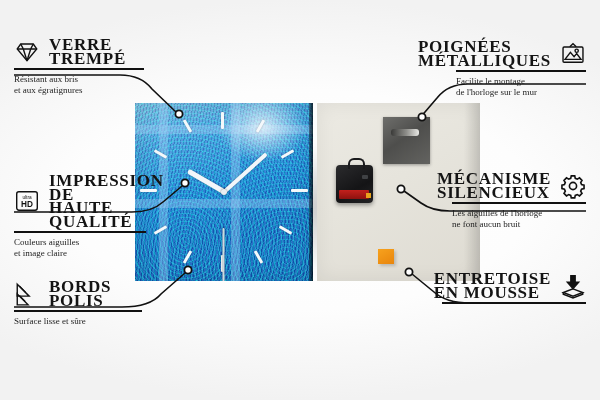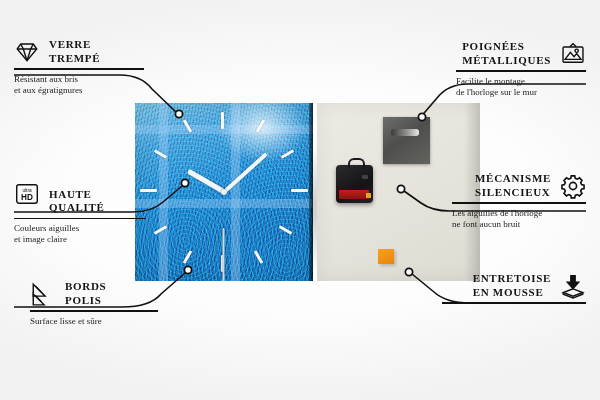--- a/index.html
+++ b/index.html
@@ -93,21 +93,21 @@
     background:linear-gradient(150deg,#f7a21e,#e8850c);
     box-shadow:2px 2px 3px rgba(0,0,0,.18);
   }
 
   
   .callout{position:absolute;}
   .co-head{display:flex;align-items:center;gap:9px;}
   .co-left .co-head{justify-content:flex-start;}
   .co-right .co-head{justify-content:flex-end;}
   .co-title{
-    font-size:11px;font-weight:bold;letter-spacing:.7px;color:#141414;
+    font-size:17px;font-weight:bold;letter-spacing:.7px;color:#141414;
     line-height:13.5px;text-transform:uppercase;
   }
   .co-left .co-title{text-align:left;}
   .co-right .co-title{text-align:left;}
   .co-rule{height:1.6px;background:#111;margin:3px 0 4px;}
   .co-sub{font-size:9px;line-height:11px;color:#1d1d1d;}
   .co-left .co-sub{text-align:left;}
   .co-right .co-sub{text-align:left;}
   .ico{flex:0 0 auto;width:26px;height:26px;display:block;}
   .ico svg{display:block;width:26px;height:26px;}
@@ -206,32 +206,32 @@
   <div class="callout co-left" style="left:14px;top:174px;width:132px;">
     <div class="co-head">
       <span class="ico">
         <svg viewBox="0 0 24 24" fill="none" stroke="#111" stroke-width="1.3">
           <rect x="2.5" y="3.5" width="19" height="17" rx="2"></rect>
           <text x="12" y="10.4" font-family="Liberation Sans, sans-serif" font-size="4.4" text-anchor="middle" fill="#111" stroke="none">ultra</text>
           <text x="12" y="17.6" font-family="Liberation Sans, sans-serif" font-size="7.6" font-weight="bold" text-anchor="middle" fill="#111" stroke="none">HD</text>
         </svg>
       </span>
       <span class="co-title">
-        <br>
+        <span>IMPRESSION DE</span><br>
         <span>HAUTE QUALITÉ</span>
       </span>
     </div>
     <div class="co-rule"></div>
     <div class="co-sub">
       <span>Couleurs aiguilles</span><br>
       <span>et image claire</span>
     </div>
   </div>
 
-  <div class="callout co-left" style="left:30px;top:280px;width:128px;">
+  <div class="callout co-left" style="left:14px;top:280px;width:128px;">
     <div class="co-head">
       <span class="ico">
         <svg viewBox="0 0 24 24" fill="none" stroke="#111" stroke-width="1.3">
           <path d="M3 3 L14 14 H3 Z"></path>
           <path d="M3 12 L13 22 H3 Z"></path>
           <path d="M5 4.6 L10.8 10.4 M5.2 13.6 L10.4 18.8" stroke-width="1"></path>
         </svg>
       </span>
       <span class="co-title">
         <span>BORDS</span><br>

